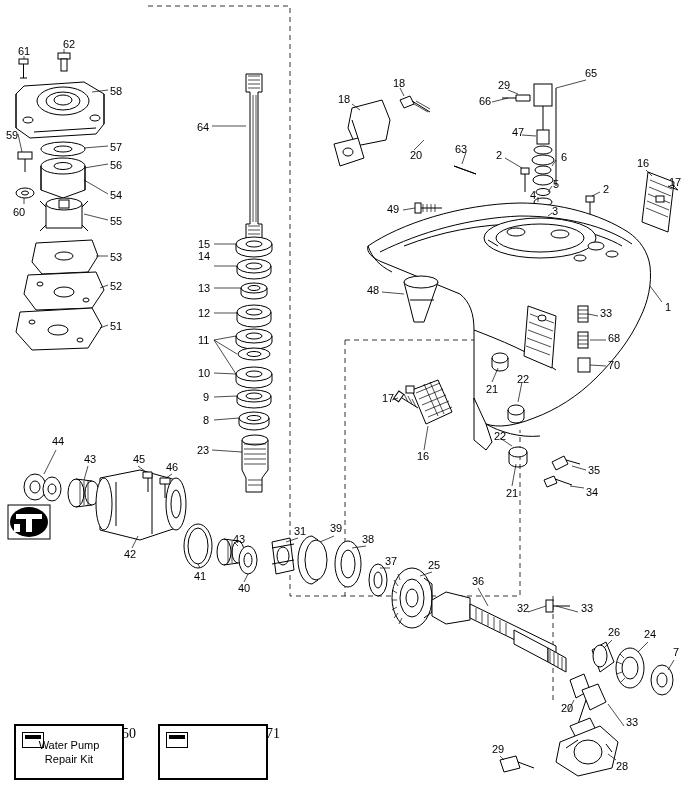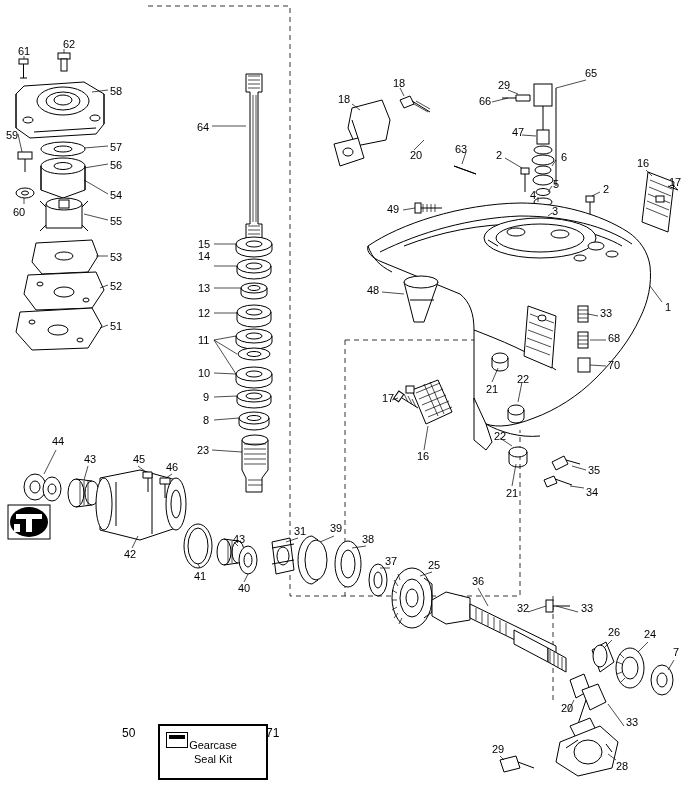--- a/index.html
+++ b/index.html
@@ -1,21 +1,21 @@
 <!DOCTYPE html>
 <html><head>
 <meta charset="utf-8">
 <style>
   html,body{margin:0;padding:0;background:#ffffff;}
   body{width:695px;height:791px;font-family:"Liberation Sans",sans-serif;color:#000;}
   #stage{position:relative;width:695px;height:791px;overflow:hidden;}
   #stage svg{position:absolute;left:0;top:0;}
   .lbl{position:absolute;font-size:11px;line-height:11px;color:#000;white-space:nowrap;}
   .kitbox{position:absolute;border:2px solid #000;background:#fff;}
-  .kitnum{position:absolute;font-size:12px;}
+  .kitnum{position:absolute;font-size:14px;font-family:Liberation Serif, serif;}
   .kiticon{position:absolute;width:20px;height:14px;background:#fff;border:1.5px solid #000;}
   .kiticon:after{content:"";position:absolute;left:2px;top:2px;width:16px;height:4px;background:#000;}
 </style>
 </head>
 <body>
 
 <div id="stage">
 
 <svg width="695" height="791" viewBox="0 0 695 791">
   <defs>
@@ -540,22 +540,25 @@
 <div class="lbl" style="left:517px;top:603px">32</div>
 <div class="lbl" style="left:581px;top:603px">33</div>
 <div class="lbl" style="left:608px;top:627px">26</div>
 <div class="lbl" style="left:644px;top:629px">24</div>
 <div class="lbl" style="left:673px;top:647px">7</div>
 <div class="lbl" style="left:561px;top:703px">20</div>
 <div class="lbl" style="left:626px;top:717px">33</div>
 <div class="lbl" style="left:492px;top:744px">29</div>
 <div class="lbl" style="left:616px;top:761px">28</div>
 
+<div class="kitbox" style="left:14px;top:724px;width:106px;height:52px;">
+  <div class="kiticon" style="left:6px;top:6px;"></div>
+  <div style="position:absolute;left:0;top:12px;width:100%;text-align:center;font-size:11px;line-height:14px;white-space:pre-line;">Water Pump
+Repair Kit</div>
+</div>
 <div class="kitnum" style="left:122px;top:726px;">50</div>
 
 <div class="kitbox" style="left:158px;top:724px;width:106px;height:52px;">
   <div class="kiticon" style="left:6px;top:6px;"></div>
-  <div style="position:absolute;left:0;top:12px;width:100%;text-align:center;font-size:11px;line-height:14px;white-space:pre-line;">Gearcase
-Seal Kit</div>
 </div>
 <div class="kitnum" style="left:266px;top:726px;">71</div>
 
 </div>
 
 </body></html>

